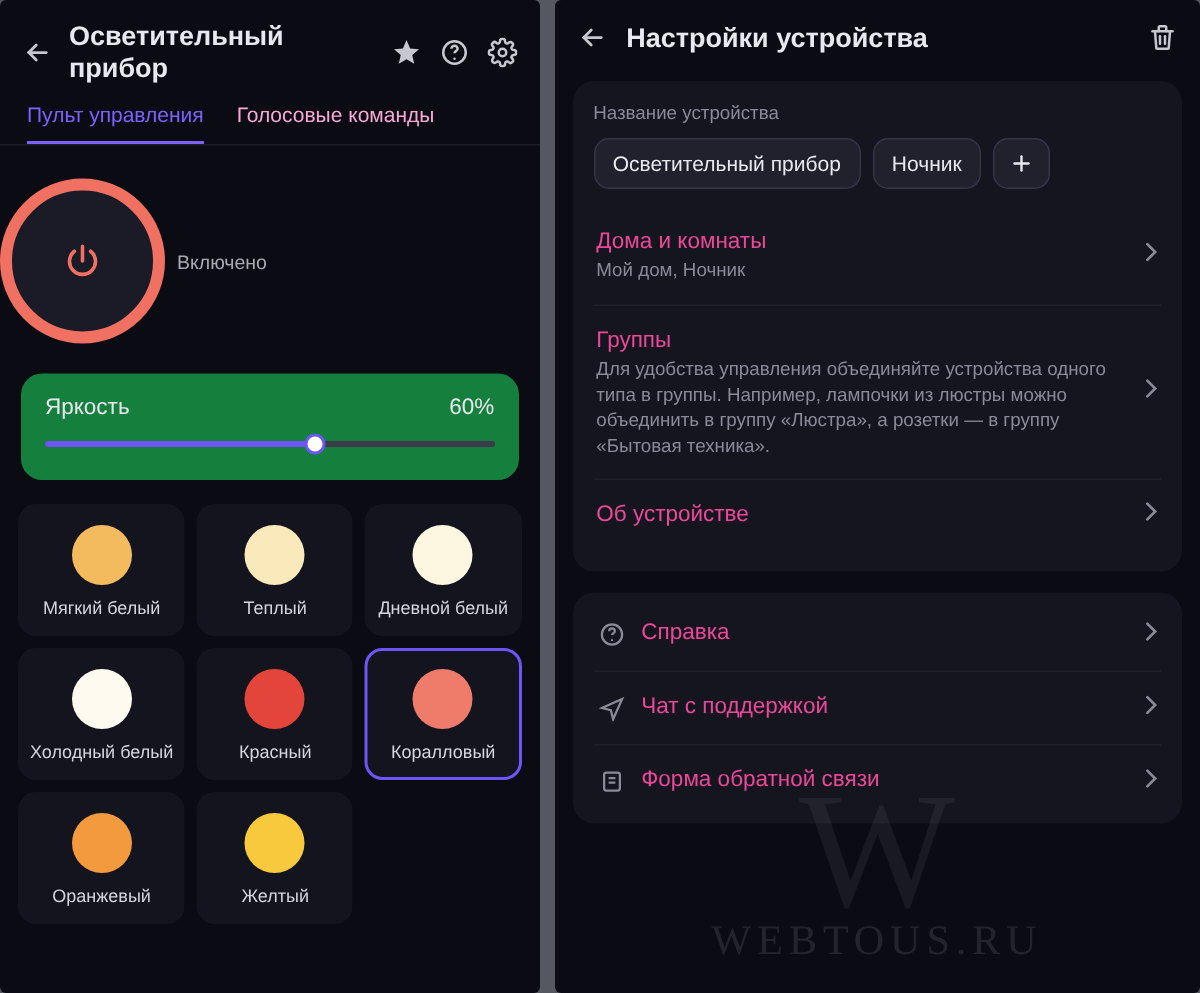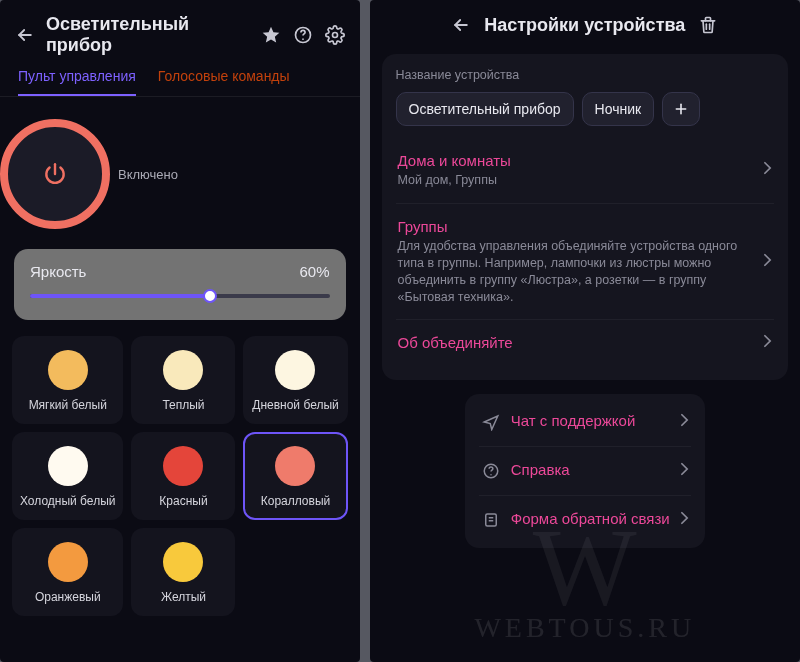--- a/index.html
+++ b/index.html
@@ -14,21 +14,21 @@
   }
   .screen {
     background: #0b0b14;
     border-radius: 4px;
     color: #e8e8ef;
     display: flex;
     flex-direction: column;
     overflow: hidden;
   }
   .screen.left { width: 395px; height: 662px; }
-  .screen.right { width: 473px; height: 662px; position: relative; align-items: center; }
+  .screen.right { width: 473px; height: 662px; position: relative; }
 
   
   .header {
     display: flex;
     align-items: center;
     padding: 14px 14px 8px 14px;
     gap: 10px;
   }
   .header .title {
     font-size: 18px;
@@ -49,21 +49,21 @@
   
   .tabs {
     display: flex;
     gap: 22px;
     padding: 4px 18px 0 18px;
     border-bottom: 1px solid rgba(255,255,255,0.07);
     font-size: 14px;
   }
   .tab {
     padding-bottom: 10px;
-    color: #c2410c;
+    color: #f9a8d4;
     cursor: pointer;
     border-bottom: 2px solid transparent;
   }
   .tab.active {
     color: #7d61ff;
     border-bottom-color: #7d61ff;
   }
 
   
   .power-wrap {
@@ -84,21 +84,21 @@
     background: #1b1b27;
     cursor: pointer;
   }
   .power-ring svg { width: 26px; height: 26px; color: #f07062; }
   .power-state { font-size: 13px; color: #aaaab5; }
 
   
   .slider-card {
     margin: 6px 14px;
     padding: 14px 16px 22px 16px;
-    background: #737373;
+    background: #15803d;
     border-radius: 14px;
   }
   .slider-row {
     display: flex;
     justify-content: space-between;
     font-size: 15px;
     margin-bottom: 14px;
   }
   .slider-track {
     position: relative;
@@ -361,78 +361,78 @@
         <svg width="16" height="16" viewBox="0 0 24 24" fill="none" stroke="currentColor" stroke-width="2.4" stroke-linecap="round">
             <path d="M12 5v14"></path>
             <path d="M5 12h14"></path>
           </svg>
       </div>
     </div>
     <div id="rows1">
         <div class="srow" style="margin-top: 12px;">
           <div class="body">
             <div class="title2">Дома и комнаты</div>
-            <div class="sub">Мой дом, Группы</div>
+            <div class="sub">Мой дом, Ночник</div>
           </div>
           <div class="chev"><svg viewBox="0 0 10 16" fill="none" stroke="currentColor" stroke-width="2" stroke-linecap="round">
               <path d="M2 2l6 6-6 6"></path>
             </svg></div>
         </div>
         <div class="srow">
           <div class="body">
             <div class="title2">Группы</div>
             <div class="sub">Для удобства управления объединяйте устройства одного типа в группы. Например, лампочки из люстры можно объединить в группу «Люстра», а розетки — в группу «Бытовая техника».</div>
           </div>
           <div class="chev"><svg viewBox="0 0 10 16" fill="none" stroke="currentColor" stroke-width="2" stroke-linecap="round">
               <path d="M2 2l6 6-6 6"></path>
             </svg></div>
         </div>
         <div class="srow">
           <div class="body">
-            <div class="title2">Об объединяйте</div>
+            <div class="title2">Об устройстве</div>
           </div>
           <div class="chev"><svg viewBox="0 0 10 16" fill="none" stroke="currentColor" stroke-width="2" stroke-linecap="round">
               <path d="M2 2l6 6-6 6"></path>
             </svg></div>
         </div>
       </div>
   </div>
 
   <div class="card" id="rows2" style="padding-top:4px;padding-bottom:4px;">
-      <div class="srow">
-        <div class="licon">
-          <svg viewBox="0 0 24 24" fill="none" stroke="currentColor" stroke-width="2">
-            <path d="M3 12l18-8-8 18-2-8-8-2z"></path>
-          </svg>
-        </div>
-        <div class="body">
-          <div class="title2">Чат с поддержкой</div>
-        </div>
-        <div class="chev"><svg viewBox="0 0 10 16" fill="none" stroke="currentColor" stroke-width="2" stroke-linecap="round">
-            <path d="M2 2l6 6-6 6"></path>
-          </svg></div>
-      </div>
       <div class="srow">
         <div class="licon">
           <svg viewBox="0 0 24 24" fill="none" stroke="currentColor" stroke-width="2">
             <circle cx="12" cy="12" r="9"></circle>
             <path d="M9.5 9a2.5 2.5 0 115 0c0 1.5-2.5 2-2.5 3.5"></path>
             <circle cx="12" cy="17" r="1" fill="currentColor" stroke="none"></circle>
           </svg>
         </div>
         <div class="body">
           <div class="title2">Справка</div>
         </div>
         <div class="chev"><svg viewBox="0 0 10 16" fill="none" stroke="currentColor" stroke-width="2" stroke-linecap="round">
             <path d="M2 2l6 6-6 6"></path>
           </svg></div>
       </div>
       <div class="srow">
         <div class="licon">
           <svg viewBox="0 0 24 24" fill="none" stroke="currentColor" stroke-width="2">
+            <path d="M3 12l18-8-8 18-2-8-8-2z"></path>
+          </svg>
+        </div>
+        <div class="body">
+          <div class="title2">Чат с поддержкой</div>
+        </div>
+        <div class="chev"><svg viewBox="0 0 10 16" fill="none" stroke="currentColor" stroke-width="2" stroke-linecap="round">
+            <path d="M2 2l6 6-6 6"></path>
+          </svg></div>
+      </div>
+      <div class="srow">
+        <div class="licon">
+          <svg viewBox="0 0 24 24" fill="none" stroke="currentColor" stroke-width="2">
             <rect x="5" y="4" width="14" height="16" rx="2"></rect>
             <path d="M9 9h6"></path>
             <path d="M9 13h6"></path>
           </svg>
         </div>
         <div class="body">
           <div class="title2">Форма обратной связи</div>
         </div>
         <div class="chev"><svg viewBox="0 0 10 16" fill="none" stroke="currentColor" stroke-width="2" stroke-linecap="round">
             <path d="M2 2l6 6-6 6"></path>

